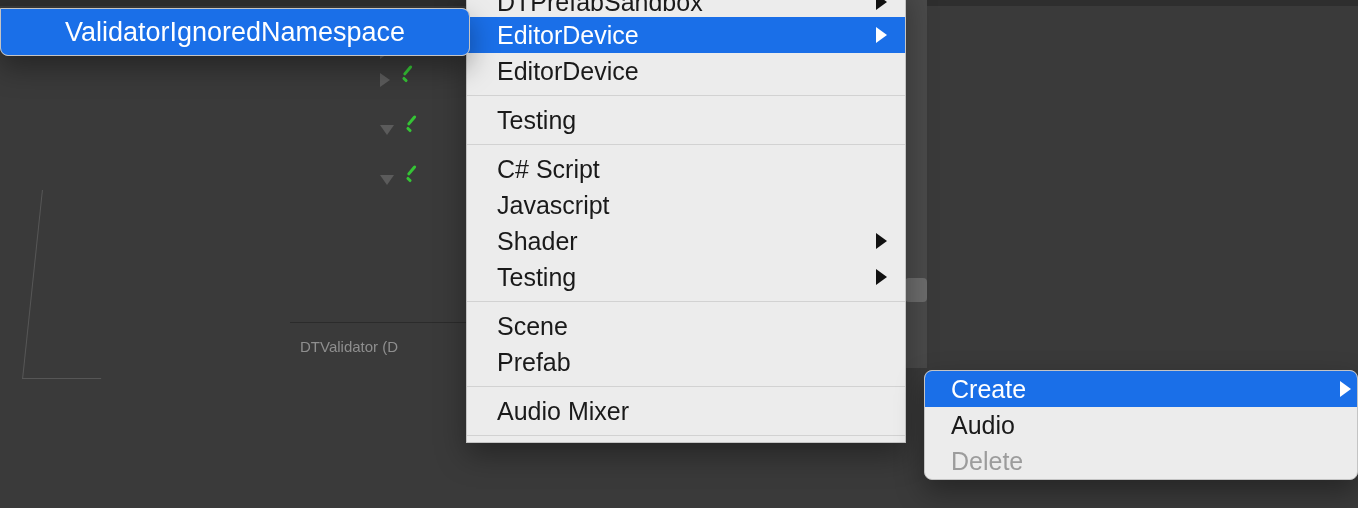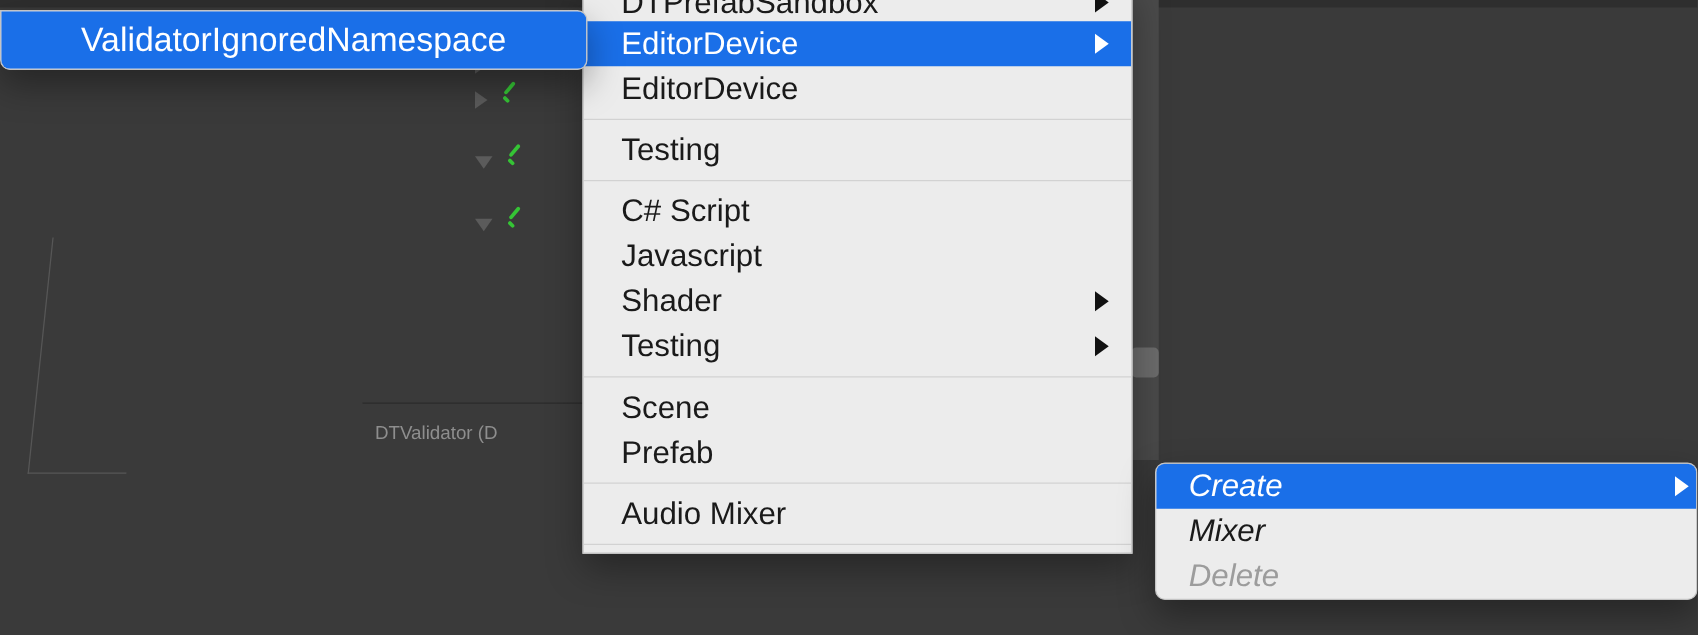--- a/index.html
+++ b/index.html
@@ -182,21 +182,21 @@
   .menu-mid .menu-item.selected .sub-arrow{ border-left-color:#fff; }
 
   
   .menu-right {
     left: 924px;
     top: 370px;
     width: 434px;
     border-top-left-radius:8px;
     border-top-right-radius:8px;
   }
-  .menu-right .menu-item{ padding-left:26px; padding-right:6px;font-style:italic;}
+  .menu-right .menu-item{ padding-left:26px; padding-right:6px;}
   .menu-right .menu-item .sub-arrow { border-left-color:#fff; }
 
   
   .right-bg{
     position:absolute;
     left:905px; top:0;
     width:22px; height:368px;
     background:#4a4a4a;
     border-left:1px solid #2b2b2b;
   }
@@ -296,18 +296,18 @@
     <span>ValidatorIgnoredNamespace</span>
   </div>
 </div>
 
 <div class="menu menu-right" id="menuright">
     <div class="menu-item selected">
       <span>Create</span>
       <span class="sub-arrow"></span>
     </div>
     <div class="menu-item">
-      <span>Mixer</span>
+      <span>Audio</span>
     </div>
     <div class="menu-item disabled">
       <span>Delete</span>
     </div>
   </div>
 
 </body></html>

